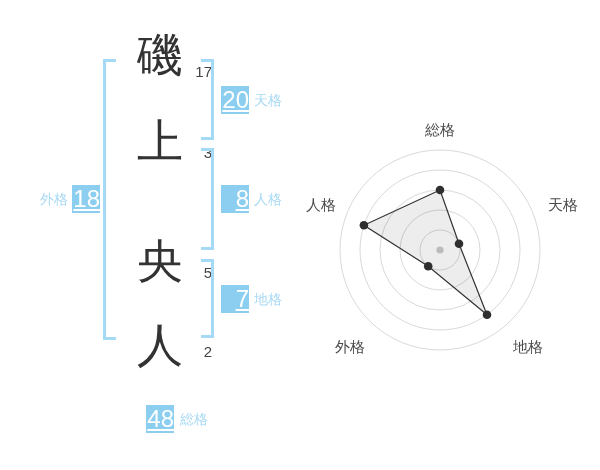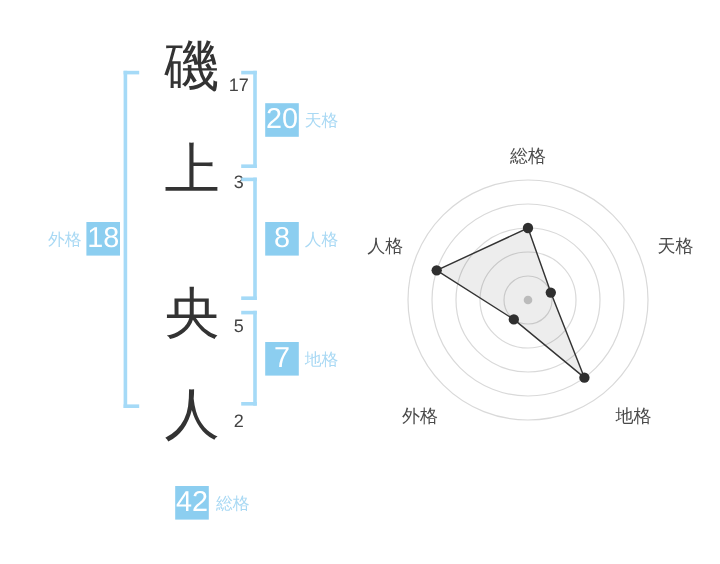--- a/index.html
+++ b/index.html
@@ -5,29 +5,29 @@
   html,body { margin:0; padding:0; background:#fff; }
   .screen {
     position:relative; width:600px; height:470px; background:#ffffff;
     font-family:"Liberation Sans","DejaVu Sans",sans-serif; overflow:hidden;
   }
   .kanji-char {
     position:absolute; left:128px; width:64px; text-align:center;
     font-size:46px; line-height:46px; color:#333333;
   }
   .stroke-count {
-    position:absolute; left:186px; width:26px; text-align:center;
+    position:absolute; left:186px; width:26px; text-align:right;
     font-size:15px; line-height:15px; color:#444444;
   }
   .bracket { position:absolute; box-sizing:border-box; width:13px; }
   .bracket-left  { border:3px solid #a5daf7; border-right:none; left:103px; }
   .bracket-right { border:3px solid #a5daf7; border-left:none;  left:201px; }
   .badge {
     position:absolute; width:28px; height:28px; background:#8ccef0;
-    color:#ffffff; font-size:24px; line-height:28px; text-align:center;
+    color:#ffffff; font-size:24px; line-height:28px; text-align:right;text-decoration:underline;
   }
   .badge-label {
     position:absolute; font-size:14px; line-height:16px; color:#a9d9f4;
     white-space:nowrap;
   }
   .radar-svg { position:absolute; left:290px; top:95px; }
   .radar-svg text { font-family:"Liberation Sans","DejaVu Sans",sans-serif; }
 </style>
 </head>
 <body>
@@ -56,21 +56,21 @@
 
   <div class="badge" style="left:221px; top:185px">8</div>
   <div class="badge-label" style="left:254px; top:191px">人格</div>
 
   <div class="badge" style="left:221px; top:285px">7</div>
   <div class="badge-label" style="left:254px; top:291px">地格</div>
 
   <div class="badge-label" style="left:40px; top:191px">外格</div>
   <div class="badge" style="left:72px; top:185px">18</div>
 
-  <div class="badge" style="left:146px; top:405px">42</div>
+  <div class="badge" style="left:146px; top:405px">48</div>
   <div class="badge-label" style="left:180px; top:411px">総格</div>
 
   <svg id="radar-chart" class="radar-svg" width="310" height="290" viewBox="0 0 310 290">
       <circle cx="150" cy="155" r="20.0" fill="none" stroke="#d9d9d9" stroke-width="1"></circle>
       <circle cx="150" cy="155" r="40.0" fill="none" stroke="#d9d9d9" stroke-width="1"></circle>
       <circle cx="150" cy="155" r="60.0" fill="none" stroke="#d9d9d9" stroke-width="1"></circle>
       <circle cx="150" cy="155" r="80.0" fill="none" stroke="#d9d9d9" stroke-width="1"></circle>
       <circle cx="150" cy="155" r="100.0" fill="none" stroke="#d9d9d9" stroke-width="1"></circle>
       <polygon points="150.0,95.0 169.0,148.8 197.0,219.7 138.2,171.2 73.9,130.3" fill="rgba(0,0,0,0.07)" stroke="#333333" stroke-width="1.2"></polygon>
       <circle cx="150" cy="155" r="3.6" fill="#bbbbbb"></circle>

